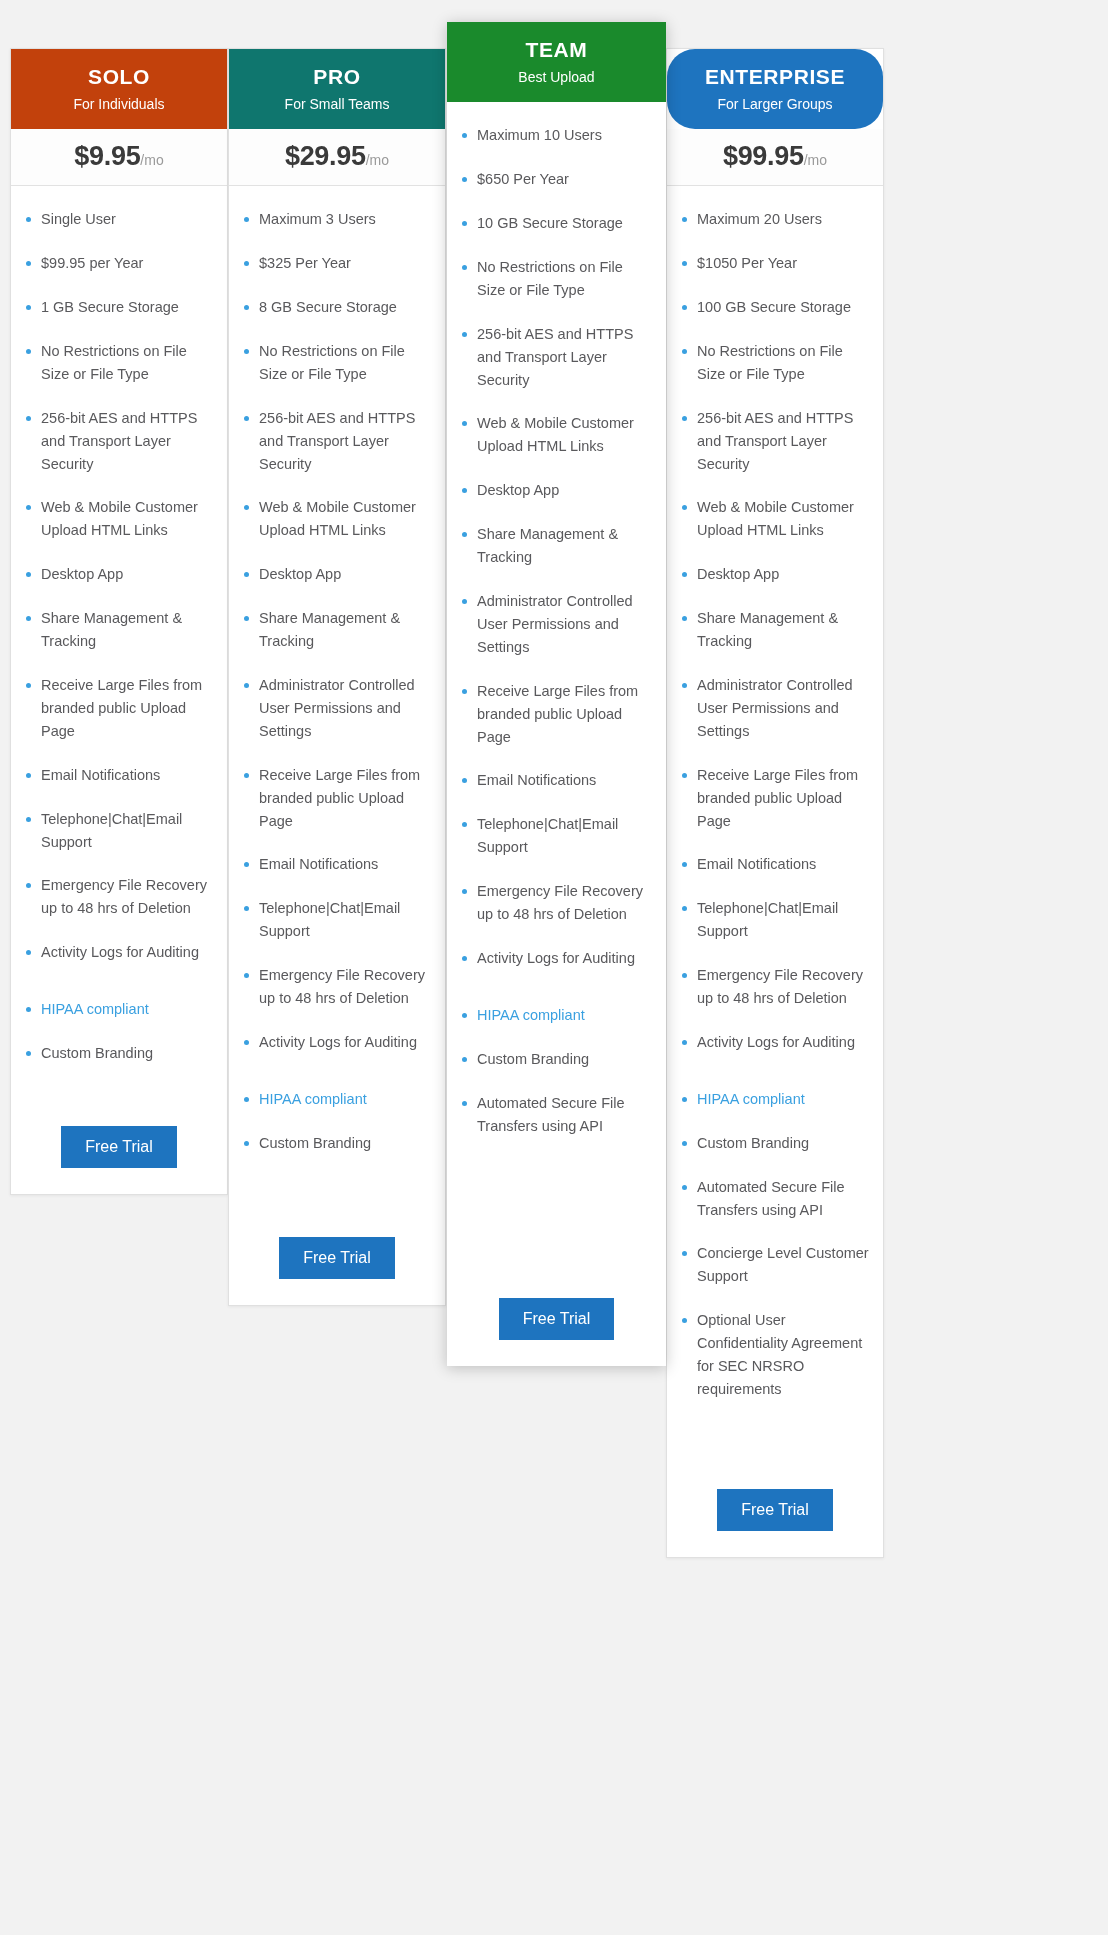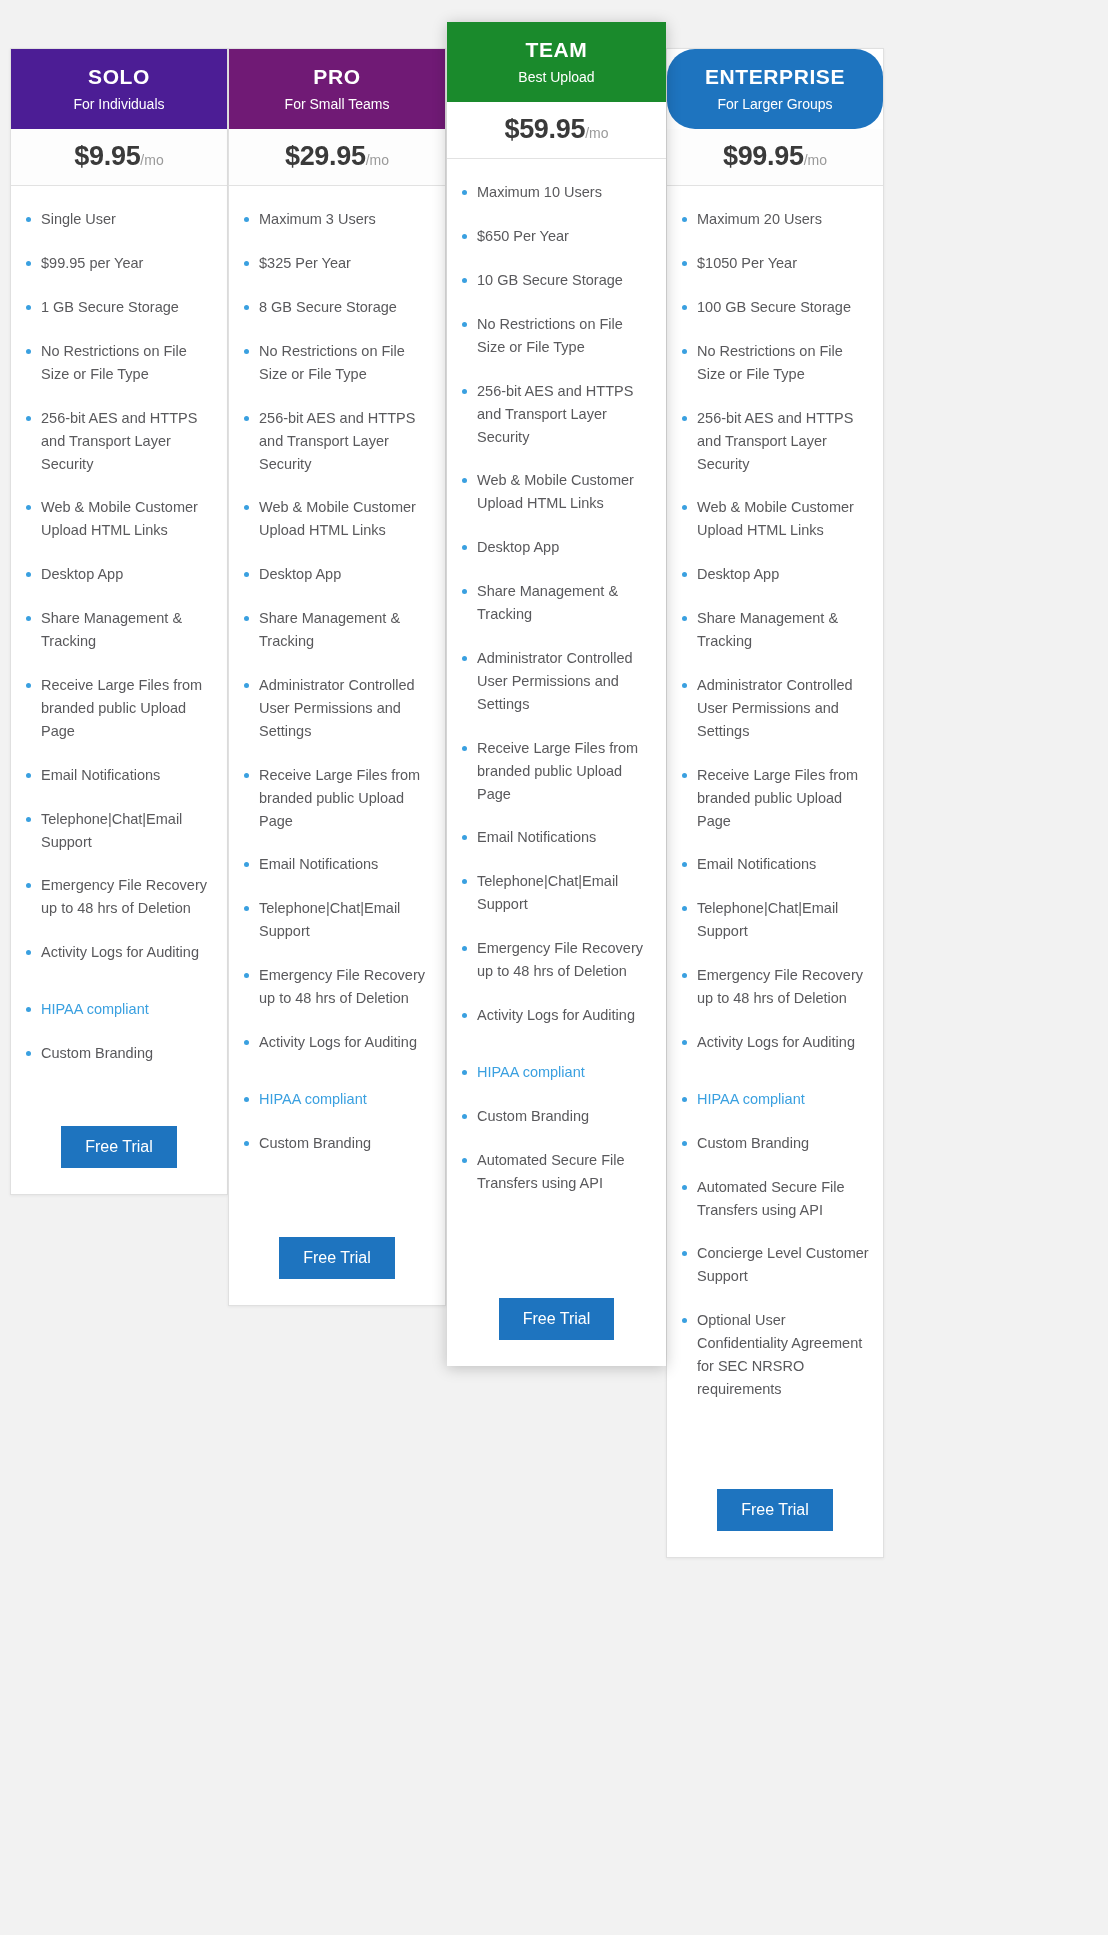--- a/index.html
+++ b/index.html
@@ -110,21 +110,21 @@
     padding: 12px 24px;
     cursor: pointer;
     line-height: 1.1;
   }
 </style>
 </head>
 <body>
 
 <div class="pricing-wrap">
   <div class="plan-card plain" id="card-solo">
-      <div class="plan-header" style="background: #4c1d95;">
+      <div class="plan-header" style="background: #c2410c;">
         <div class="plan-name">SOLO</div>
         <div class="plan-tagline">For Individuals</div>
       </div>
       <div class="plan-price-row"><span class="price-amount">$9.95</span><span class="price-period">/mo</span></div>
       <ul class="feature-list">
         <li class="feature-item">Single User</li>
         <li class="feature-item">$99.95 per Year</li>
         <li class="feature-item">1 GB Secure Storage</li>
         <li class="feature-item">No Restrictions on File Size or File Type</li>
         <li class="feature-item">256-bit AES and HTTPS and Transport Layer Security</li>
@@ -135,21 +135,21 @@
         <li class="feature-item">Email Notifications</li>
         <li class="feature-item">Telephone|Chat|Email Support</li>
         <li class="feature-item">Emergency File Recovery up to 48 hrs of Deletion</li>
         <li class="feature-item">Activity Logs for Auditing</li>
         <li class="feature-item link-blue">HIPAA compliant</li>
         <li class="feature-item">Custom Branding</li>
       </ul>
       <div class="cta-wrap"><button class="cta-button">Free Trial</button></div>
     </div>
   <div class="plan-card plain" id="card-pro">
-      <div class="plan-header" style="background: #701a75;">
+      <div class="plan-header" style="background: #0f766e;">
         <div class="plan-name">PRO</div>
         <div class="plan-tagline">For Small Teams</div>
       </div>
       <div class="plan-price-row"><span class="price-amount">$29.95</span><span class="price-period">/mo</span></div>
       <ul class="feature-list">
         <li class="feature-item">Maximum 3 Users</li>
         <li class="feature-item">$325 Per Year</li>
         <li class="feature-item">8 GB Secure Storage</li>
         <li class="feature-item">No Restrictions on File Size or File Type</li>
         <li class="feature-item">256-bit AES and HTTPS and Transport Layer Security</li>
@@ -165,21 +165,20 @@
         <li class="feature-item link-blue">HIPAA compliant</li>
         <li class="feature-item">Custom Branding</li>
       </ul>
       <div class="cta-wrap"><button class="cta-button">Free Trial</button></div>
     </div>
   <div class="plan-card featured" id="card-team">
       <div class="plan-header green" style="background: rgb(26, 138, 44);">
         <div class="plan-name">TEAM</div>
         <div class="plan-tagline">Best Upload</div>
       </div>
-      <div class="plan-price-row"><span class="price-amount">$59.95</span><span class="price-period">/mo</span></div>
       <ul class="feature-list">
         <li class="feature-item">Maximum 10 Users</li>
         <li class="feature-item">$650 Per Year</li>
         <li class="feature-item">10 GB Secure Storage</li>
         <li class="feature-item">No Restrictions on File Size or File Type</li>
         <li class="feature-item">256-bit AES and HTTPS and Transport Layer Security</li>
         <li class="feature-item">Web &amp; Mobile Customer Upload HTML Links</li>
         <li class="feature-item">Desktop App</li>
         <li class="feature-item">Share Management &amp; Tracking</li>
         <li class="feature-item">Administrator Controlled User Permissions and Settings</li>

